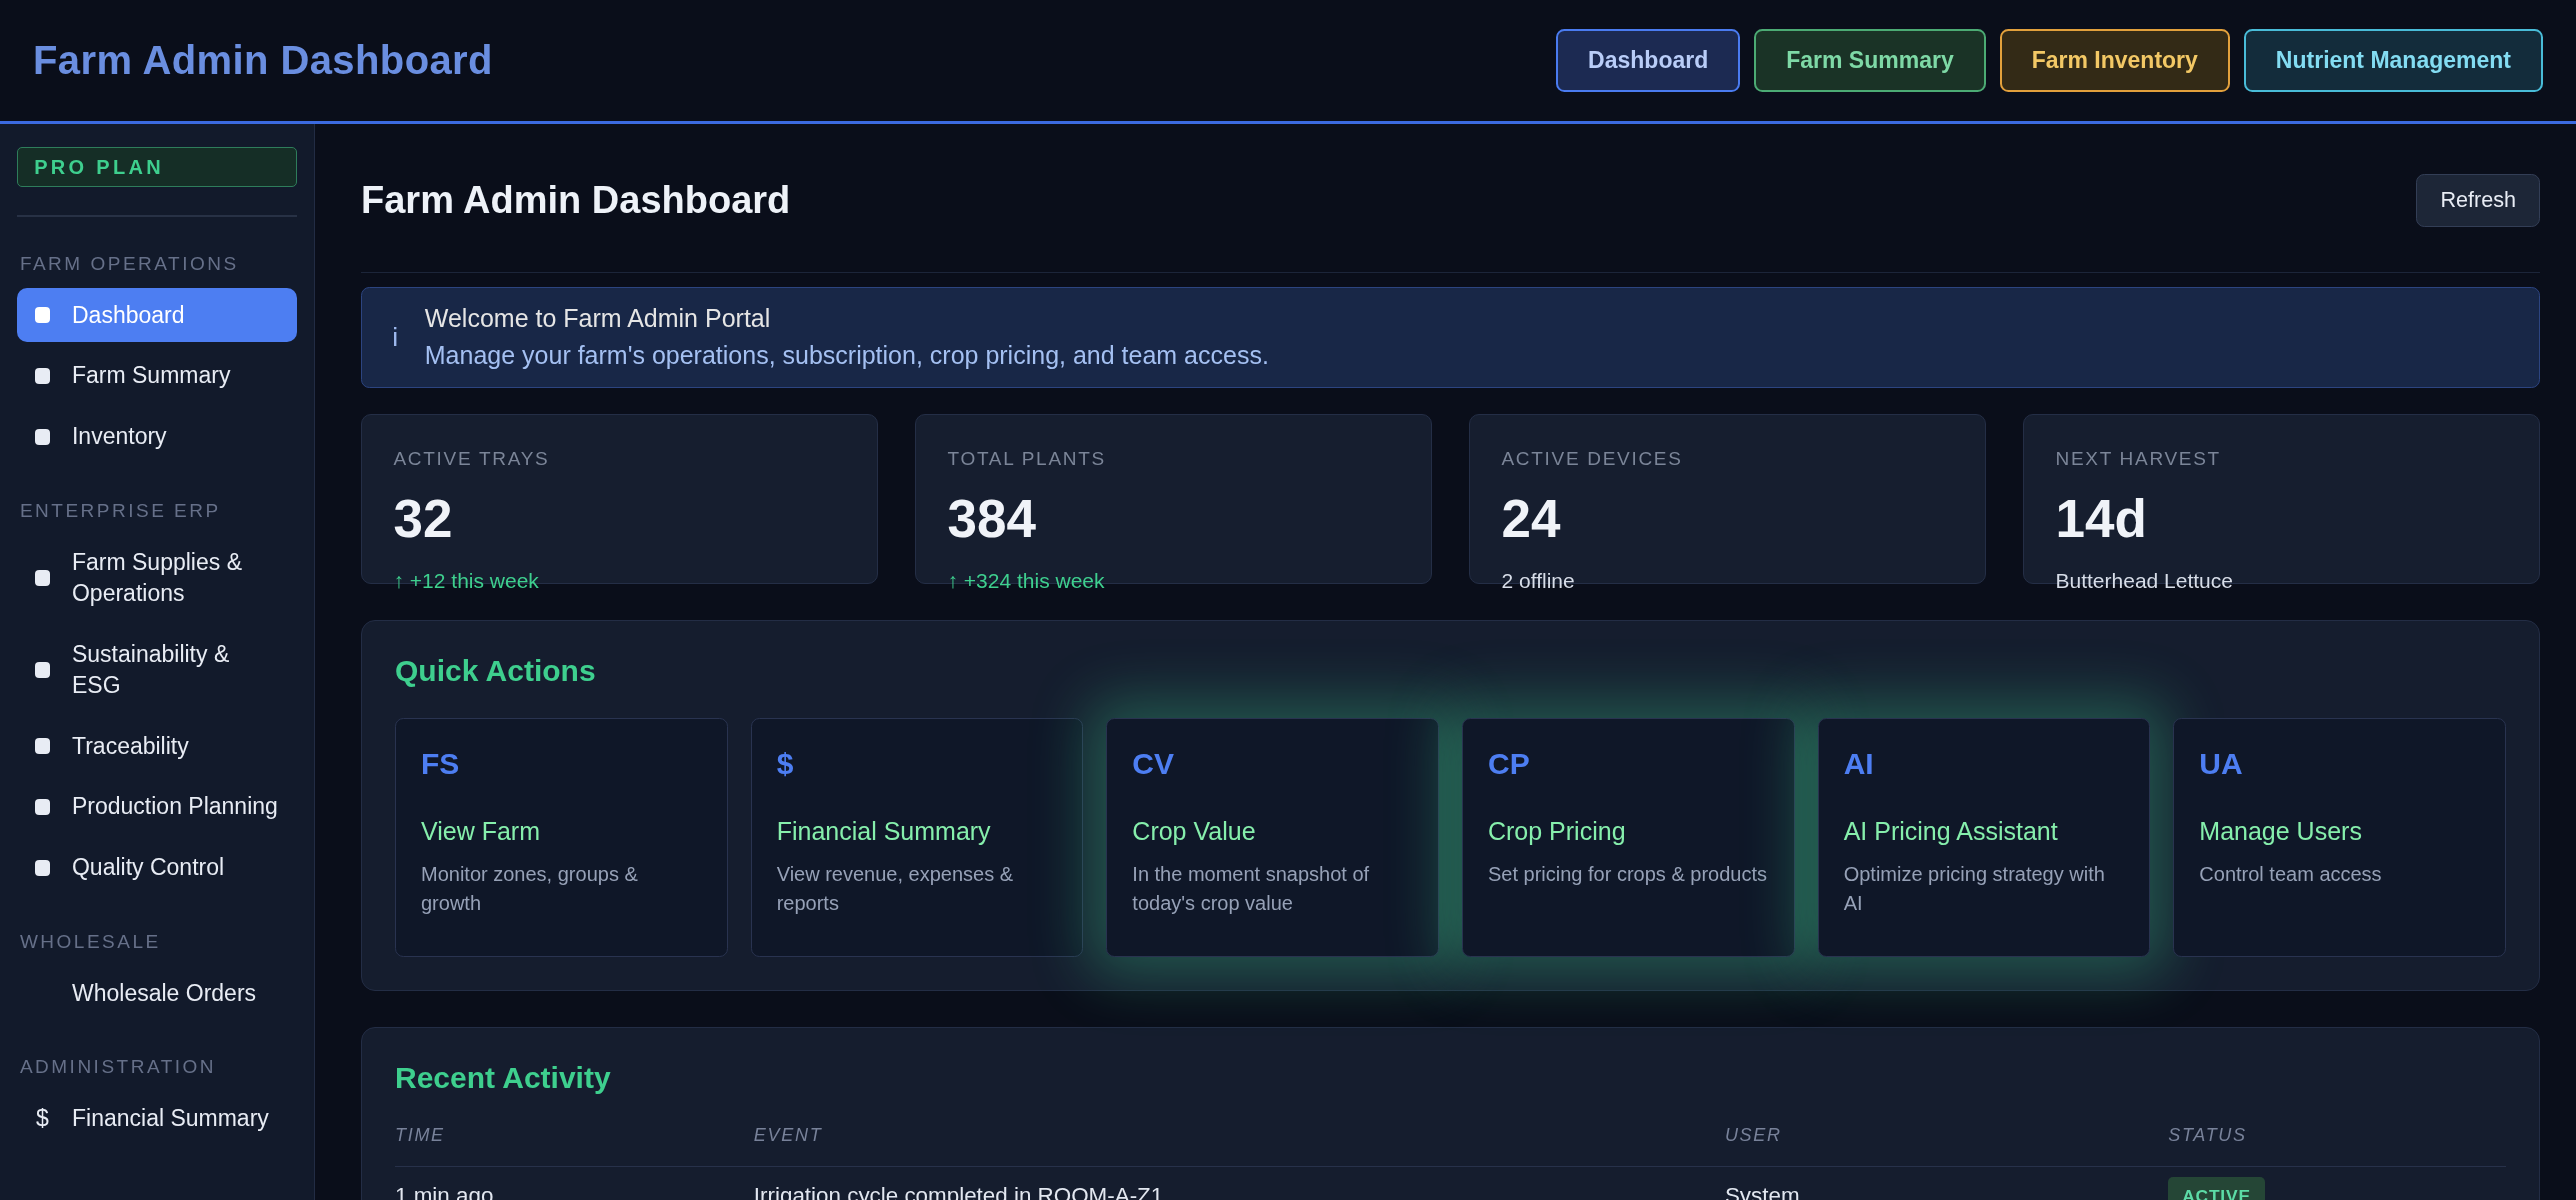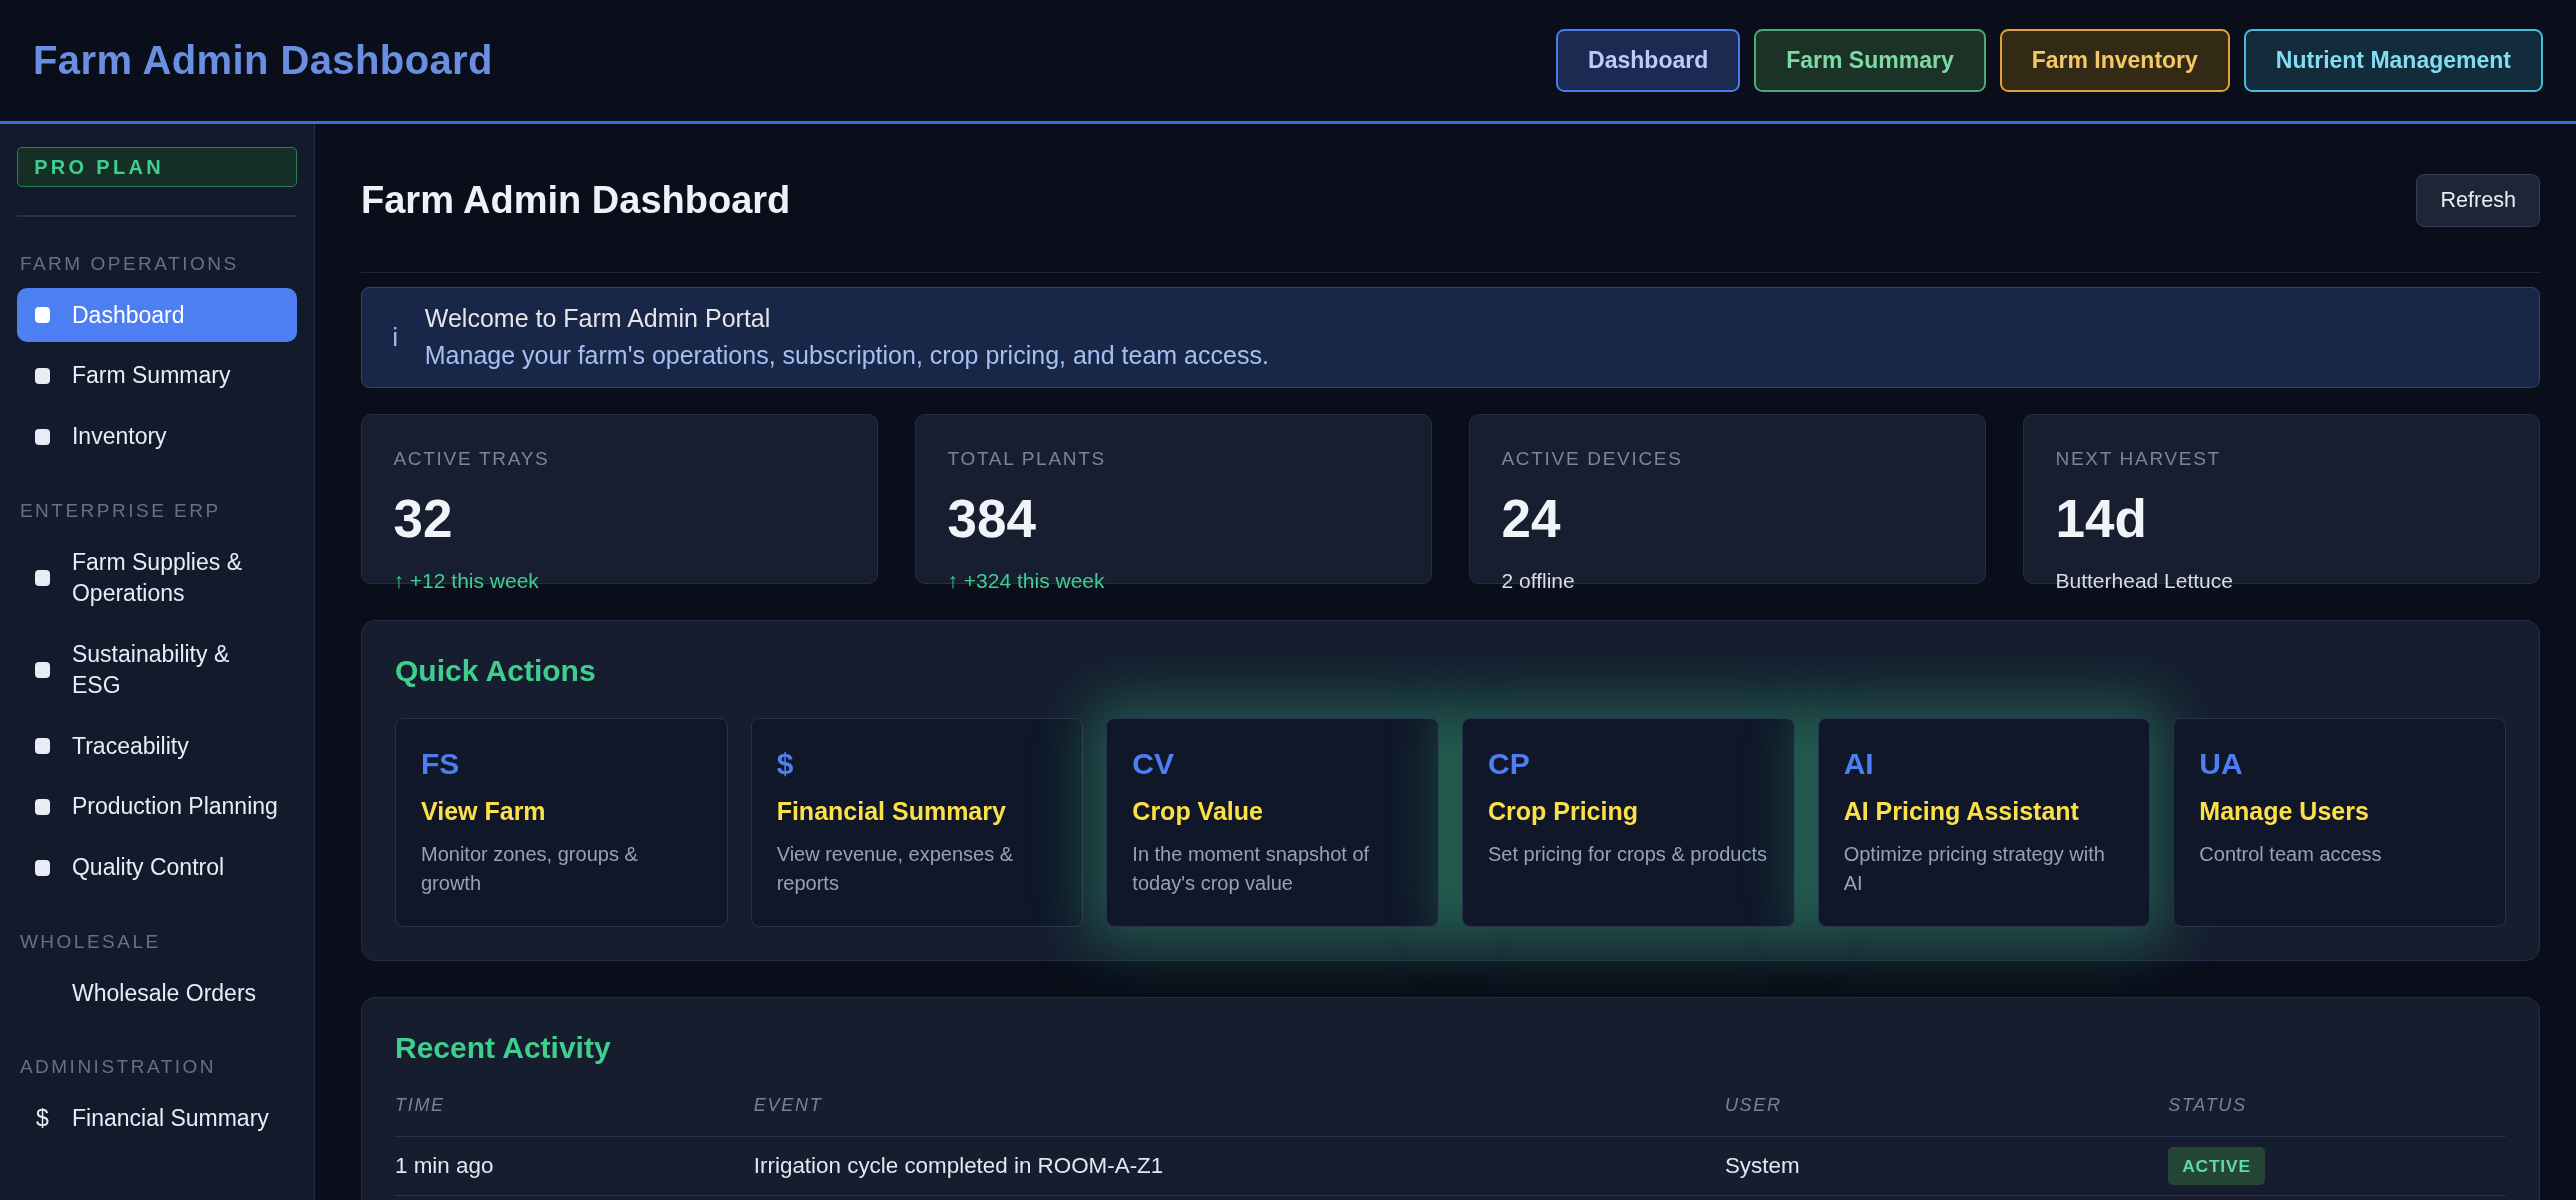--- a/index.html
+++ b/index.html
@@ -96,25 +96,25 @@
 
   .panel {
     margin-top: 36px; background: #151d2e; border: 1.7px solid #232d45; border-radius: 14px;
     padding: 33px;
   }
   .panel-title { font-size: 30px; font-weight: bold; color: #3ecf8e; }
 
   .qa-grid { margin-top: 30px; display: grid; grid-template-columns: repeat(6, 1fr); gap: 23px; }
   .qa-card {
     background: #0f1728; border: 1.7px solid #293350; border-radius: 8.3px;
-    padding: 28px 25px; height: 209px; cursor: pointer; position: relative;
+    padding: 28px 25px; height: 239px; cursor: pointer; position: relative;
   }
   .qa-card.glow { box-shadow: 0 0 58px 18px rgba(63, 207, 142, 0.32); }
   .qa-badge { font-size: 30px; font-weight: bold; color: #4d7ef2; }
-  .qa-title { font-size: 25px; font-weight: bold; color: #fde047; margin-top: 16px; }
+  .qa-title { font-size: 25px; font-weight: normal; color: #86efac; margin-top: 36px; }
   .qa-desc { font-size: 20px; color: #96a1b7; margin-top: 13.3px; line-height: 1.45; }
 
   .ra-table { width: 100%; margin-top: 30px; border-collapse: collapse; }
   .ra-table th {
     text-align: left; font-size: 18px; font-weight: normal; color: #78829a;
     letter-spacing: 1.7px; padding: 0 0 20px 0; border-bottom: 1.7px solid #27314a; font-style: italic;
   }
   .ra-table td {
     font-size: 22.4px; color: #e2e7f0; padding: 10px 0;
     border-bottom: 1.7px solid #27314a; vertical-align: middle; height: 54px;

